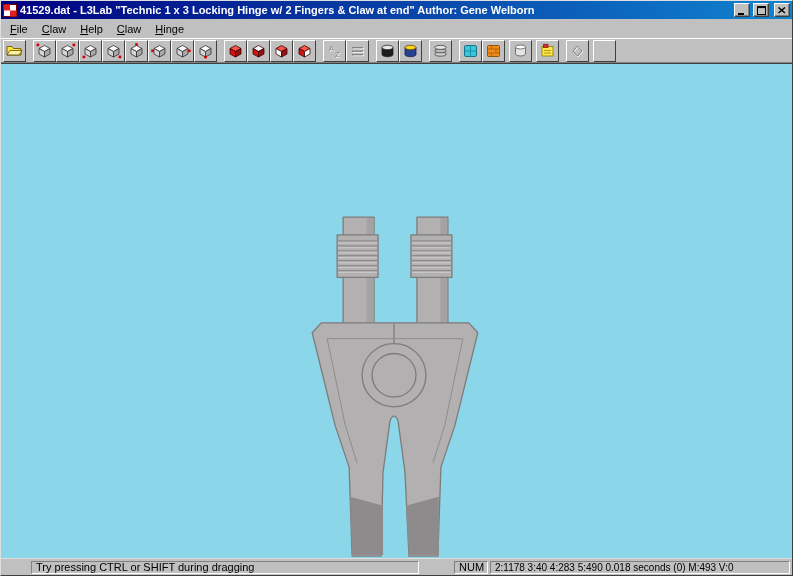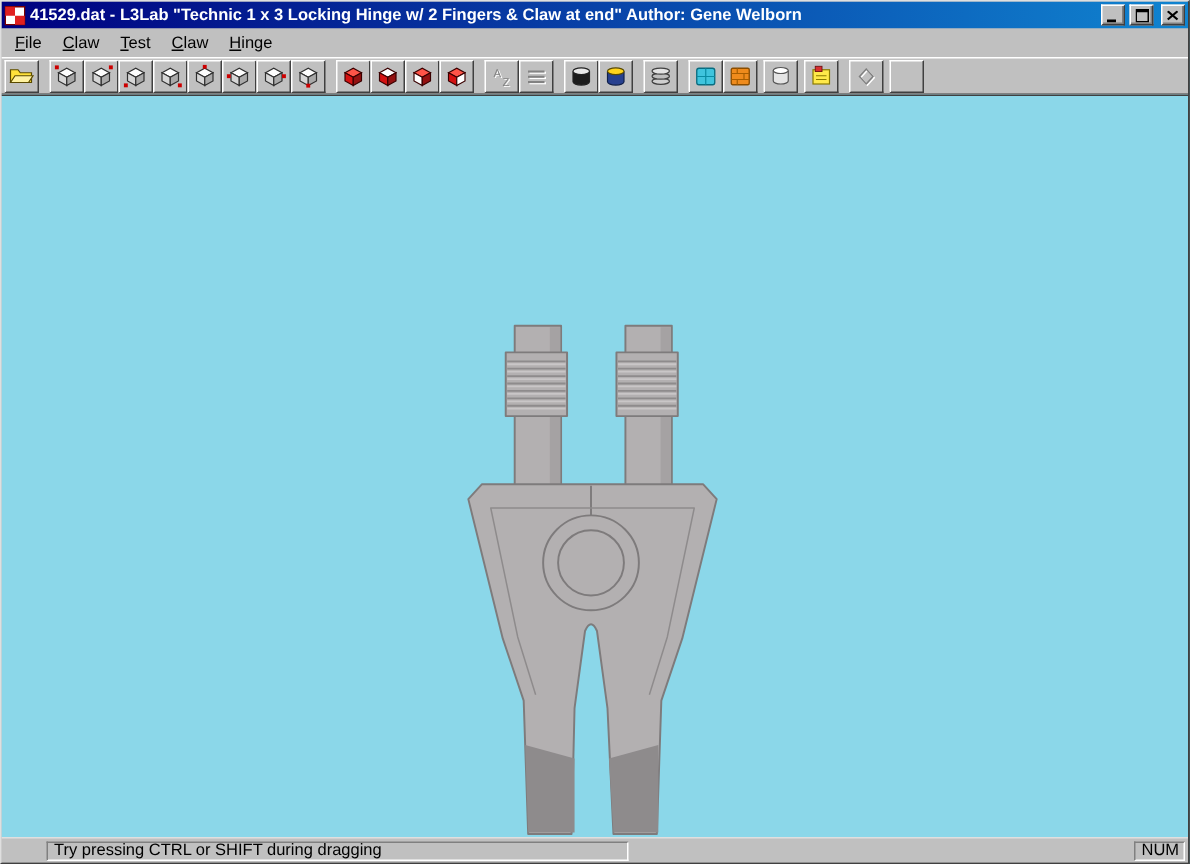--- a/index.html
+++ b/index.html
@@ -99,21 +99,21 @@
     <button class="ctl close">
       <svg width="8" height="7" viewBox="0 0 8 7">
           <path d="M0.5,0.5 L7,6 M7,0.5 L0.5,6" stroke="#000" stroke-width="1.5" fill="none"></path>
         </svg>
     </button>
   </div>
 
   <div class="menubar">
     <span class="menu-item">File</span>
     <span class="menu-item">Claw</span>
-    <span class="menu-item">Test</span>
+    <span class="menu-item">Help</span>
     <span class="menu-item">Claw</span>
     <span class="menu-item">Hinge</span>
   </div>
 
   <div class="toolbar">
 
     <button class="tbtn">
       <svg class="ic" width="17" height="15" viewBox="0 0 17 15">
         <path d="M1,3.5 L6,3.5 L7.5,5.5 L15,5.5 L15,12 L1,12 Z" fill="#ffe23a" stroke="#5a4a00" stroke-width="0.8"></path>
         <path d="M1,12 L4,7.5 L16,7.5 L13,12 Z" fill="#fff2a0" stroke="#5a4a00" stroke-width="0.8"></path>
@@ -356,15 +356,16 @@
         <path d="M350,438 L383,447 L383,497 L352,497 Z" fill="#8e8b8c" stroke="none"></path>
         <path d="M406,447 L439,438 L439,497 L409,497 Z" fill="#8e8b8c" stroke="none"></path>
       </g>
     </svg>
   </div>
 
   <div class="statusbar">
     <div class="spanel sp-msg">Try pressing CTRL or SHIFT during dragging</div>
     <div class="sp-gap"></div>
     <div class="spanel sp-num">NUM</div>
+    <div class="spanel sp-stats">2:1178 3:40 4:283 5:490 0.018 seconds (0) M:493 V:0</div>
   </div>
 
 </div>
 
 </body></html>

